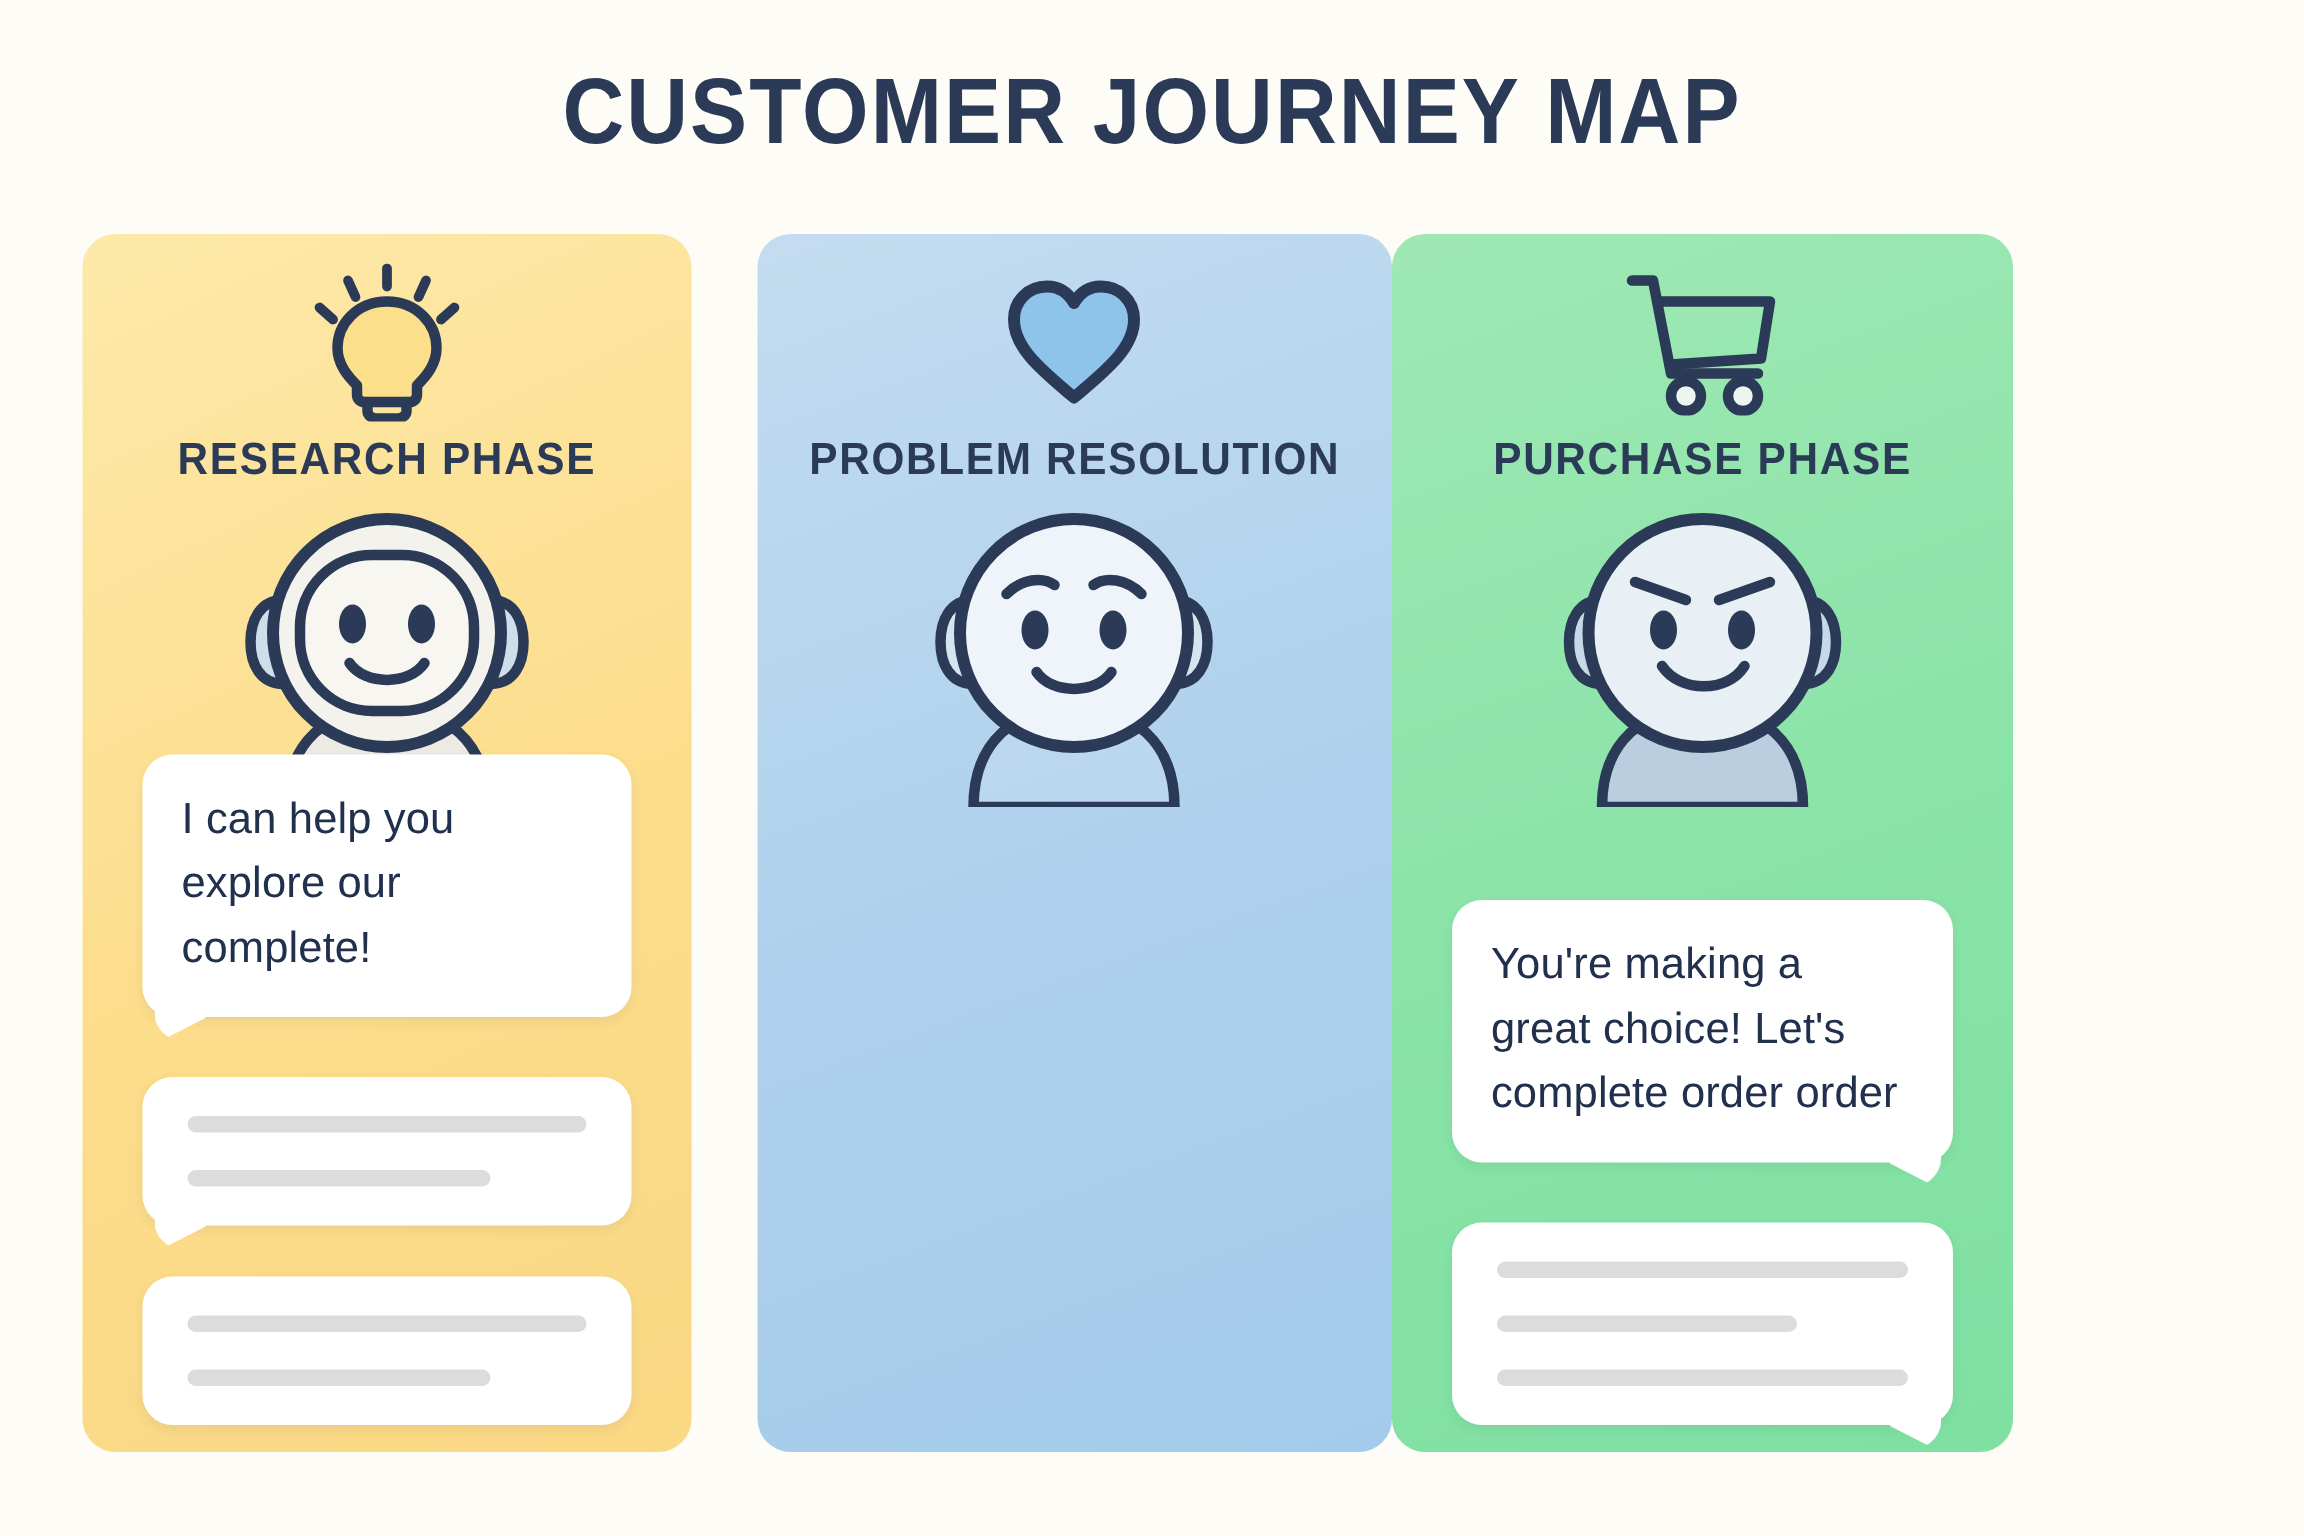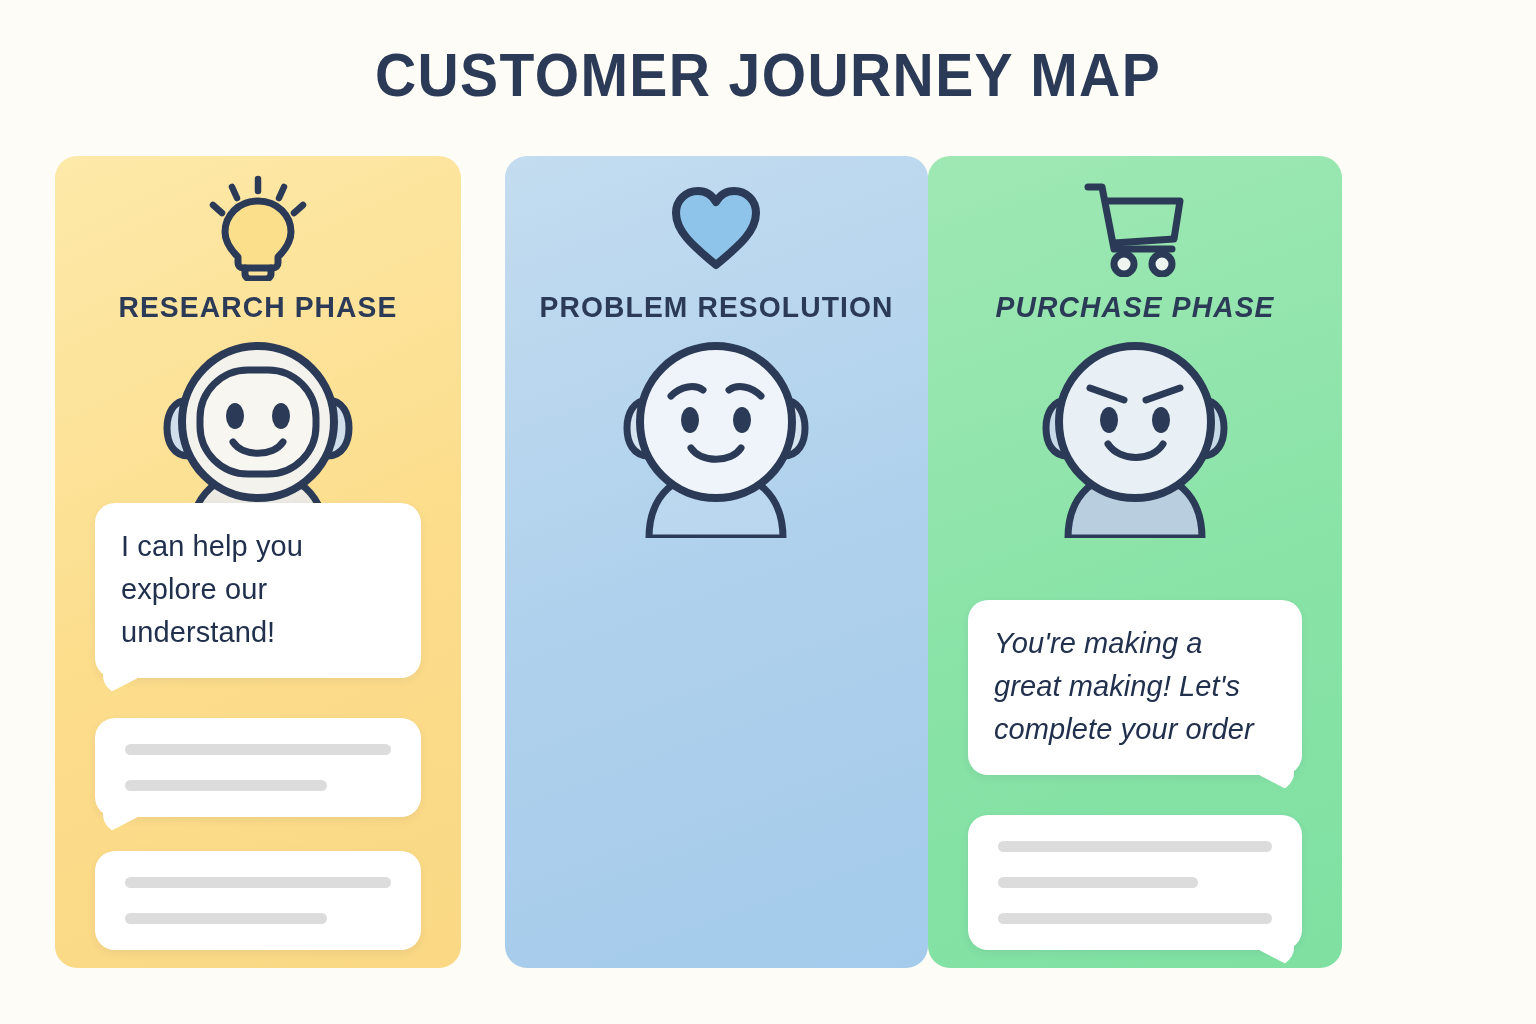--- a/index.html
+++ b/index.html
@@ -44,21 +44,21 @@
   }
   .card {
     position: relative;
     border-radius: 22px;
     overflow: hidden;
     box-sizing: border-box;
     padding: 0;
   }
   .card.c1 { width: 447px; background: linear-gradient(155deg, #fde9a9 0%, #fcdd8b 55%, #fad884 100%); }
   .card.c2 { width: 466px; background: linear-gradient(160deg, #c3dcf0 0%, #aed0ec 55%, #a4cbeb 100%); margin-left: 44px; }
-  .card.c3 { width: 456px; background: linear-gradient(160deg, #9fe8b4 0%, #89e3a7 55%, #7fe0a2 100%); font-style: italic; }
+  .card.c3 { width: 456px; background: linear-gradient(160deg, #9fe8b4 0%, #89e3a7 55%, #7fe0a2 100%); }
 
   
   .card-icon {
     height: 118px;
     display: flex;
     align-items: center;
     justify-content: center;
     padding-top: 24px;
     box-sizing: border-box;
   }
@@ -187,21 +187,21 @@
         <ellipse cx="82" cy="78" rx="9" ry="13" fill="#2b3a56"></ellipse>
         <ellipse cx="128" cy="78" rx="9" ry="13" fill="#2b3a56"></ellipse>
 
         <path d="M80 104 C90 119 120 119 130 104" fill="none" stroke="#2b3a56" stroke-width="7" stroke-linecap="round"></path>
       </svg>
     </div>
 
     <div class="bubbles">
 
       <div class="bubble msg">
-        <div class="bubble-text">I can help you explore our understand!</div>
+        <div class="bubble-text">I can help you explore our complete!</div>
         <div class="tail left"></div>
       </div>
 
       <div class="gap-lg"></div>
 
       <div class="bubble skeleton">
         <div class="bar w100"></div>
         <div class="bar w76"></div>
         <div class="tail left"></div>
       </div>
@@ -269,21 +269,21 @@
         <path d="M150 50 L116 62" fill="none" stroke="#2b3a56" stroke-width="7" stroke-linecap="round"></path>
         <ellipse cx="79" cy="82" rx="9" ry="13" fill="#2b3a56"></ellipse>
         <ellipse cx="131" cy="82" rx="9" ry="13" fill="#2b3a56"></ellipse>
         <path d="M78 106 C90 124 122 124 133 106" fill="none" stroke="#2b3a56" stroke-width="7" stroke-linecap="round"></path>
       </svg>
     </div>
 
     <div class="bubbles">
 
       <div class="bubble msg">
-        <div class="bubble-text">You're making a great making! Let's complete your order</div>
+        <div class="bubble-text">You're making a great choice! Let's complete order order</div>
         <div class="tail right"></div>
       </div>
 
       <div class="gap-lg"></div>
 
       <div class="bubble skeleton">
         <div class="bar w100"></div>
         <div class="bar w73"></div>
         <div class="bar w100"></div>
         <div class="tail right"></div>

